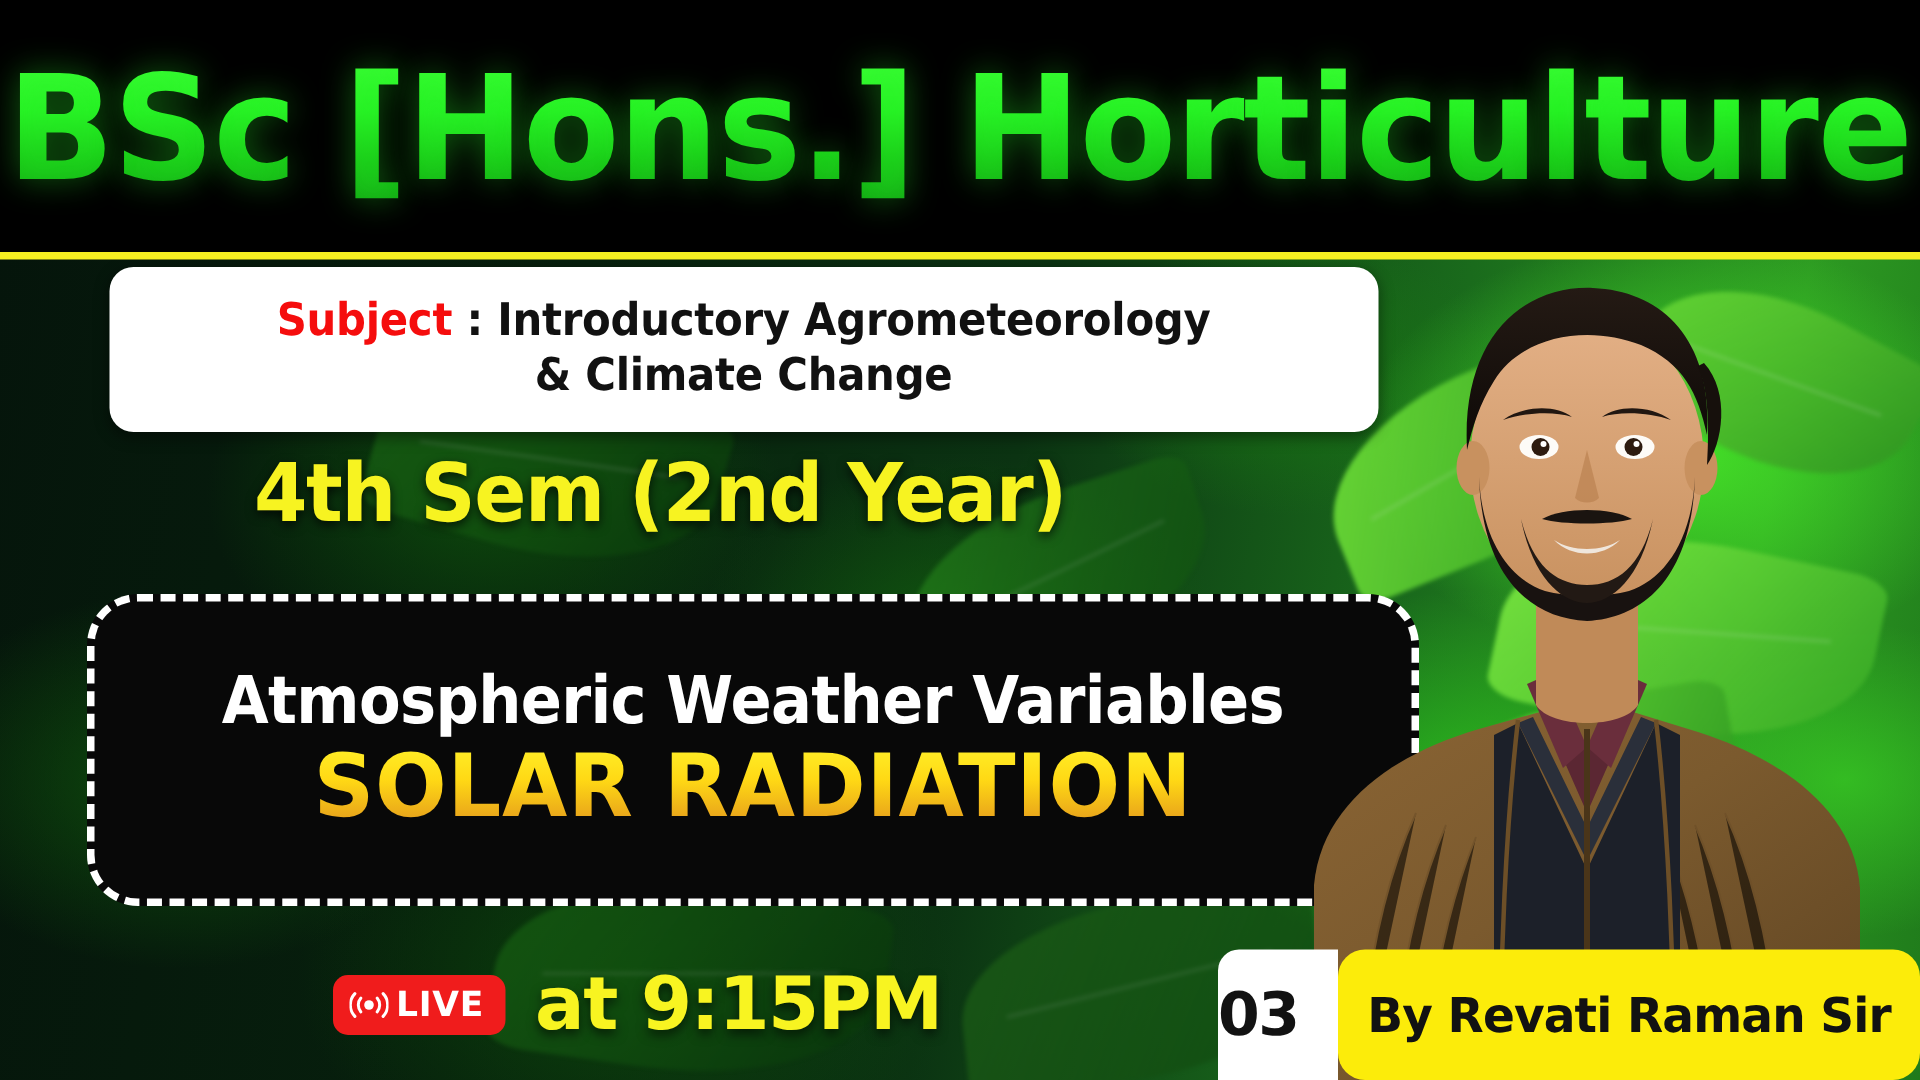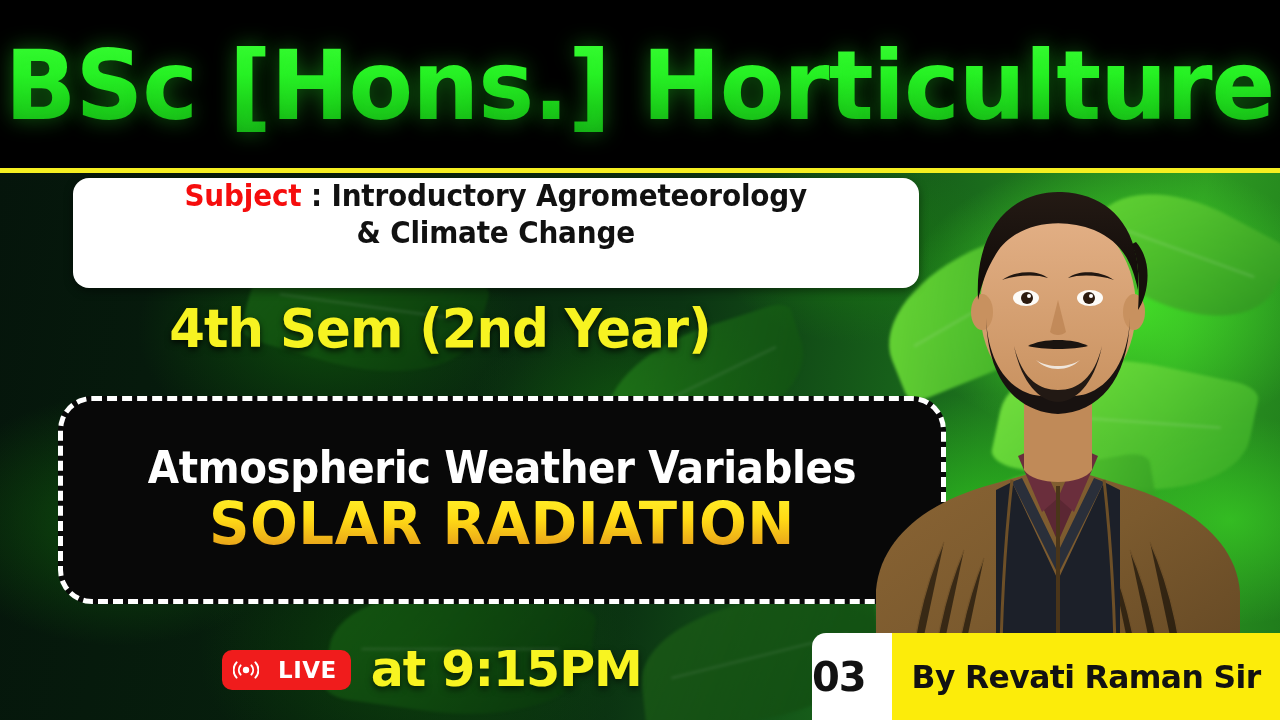--- a/index.html
+++ b/index.html
@@ -61,21 +61,21 @@
   .header-rule {
     position:absolute; left:0; top:168px; width:1280px; height:5px;
     background:#f5ef21; z-index:7;
   }
 
   
   .subject-card {
     position:absolute; left:73px; top:178px; width:846px; height:110px;
     background:#fff; border-radius:16px;
     z-index:4;
-    display:flex; justify-content:center;
+    display:flex; align-items:center; justify-content:center;
     box-shadow:0 3px 10px rgba(0,0,0,.45);
     padding:0 18px;
   }
   .subject-text {
     font-family:"DejaVu Sans", sans-serif;
     font-weight:700; font-size:30px; line-height:1.22;
     color:#111; text-align:center;
     transform:scaleX(.93);
     letter-spacing:-.2px;
   }
@@ -124,21 +124,21 @@
   
   .instructor { position:absolute; left:836px; top:150px; width:444px; height:570px; z-index:5; }
   .person { position:absolute; left:0; top:0; width:444px; height:570px; }
 
   
   .live-row {
     position:absolute; left:222px; top:645px;
     display:flex; align-items:center; gap:20px; z-index:6;
   }
   .live-badge {
-    display:flex; align-items:center; gap:19px;
+    display:flex; align-items:center; gap:5px;
     background:#f01c1c; border-radius:10px;
     padding:7px 14px 7px 11px;
   }
   .live-badge-text {
     font-family:"DejaVu Sans", sans-serif;
     font-weight:700; font-size:23px; color:#fff; letter-spacing:.5px;
   }
   .time-text {
     font-family:"DejaVu Sans", sans-serif;
     font-weight:700; font-size:49px; line-height:1;
@@ -155,20 +155,21 @@
   }
   .episode-num {
     font-family:"DejaVu Sans", sans-serif;
     font-weight:700; font-size:40px; color:#121212; letter-spacing:-1px;
   }
   .presenter-bar {
     position:absolute; left:892px; top:633px; width:388px; height:87px;
     background:#fcec0a;
     display:flex; align-items:center; justify-content:center;
     z-index:7;
+    border-radius:18px;
   }
   .presenter-name {
     font-family:"DejaVu Sans", sans-serif;
     font-weight:700; font-size:32px; color:#121212;
     letter-spacing:-.6px; transform:scaleX(.98);
     white-space:nowrap;
   }
 </style>
 </head>
 <body>

